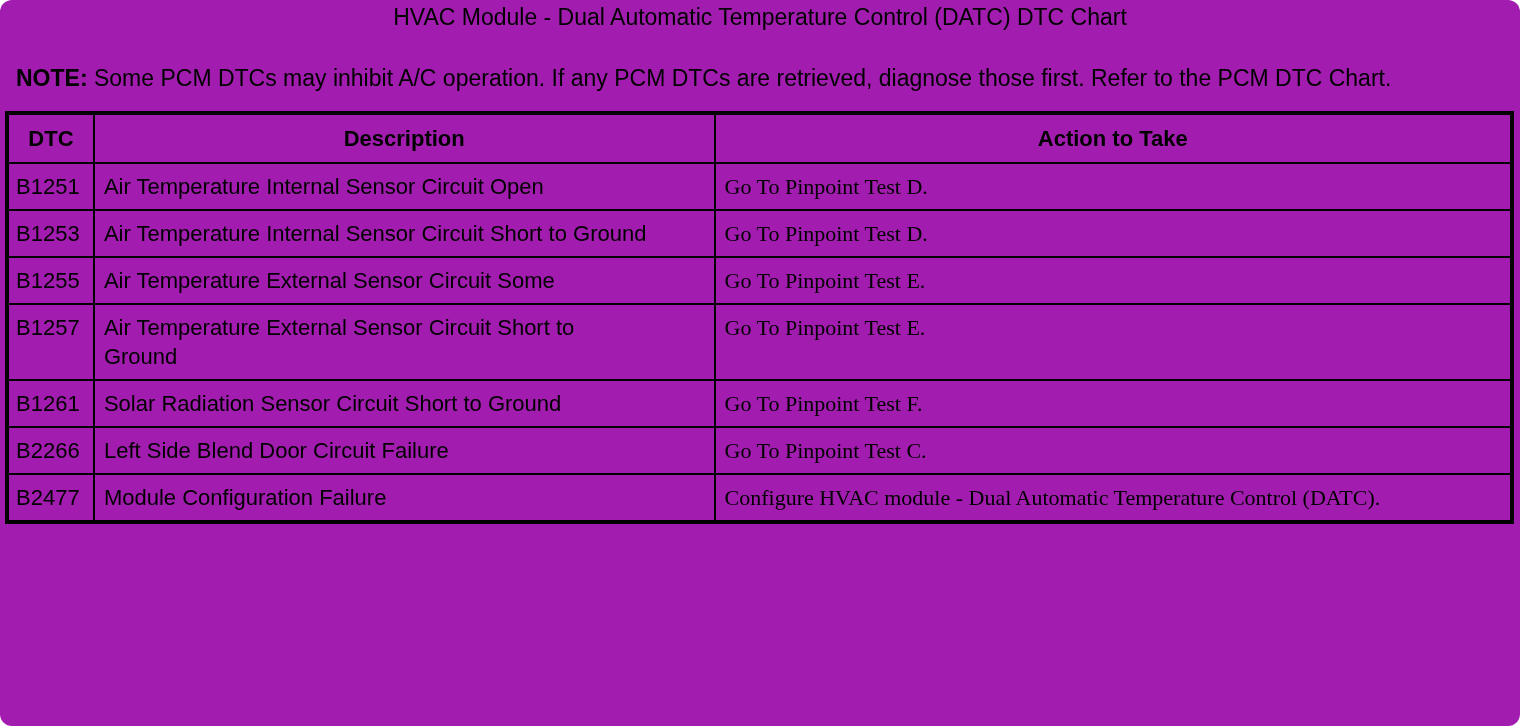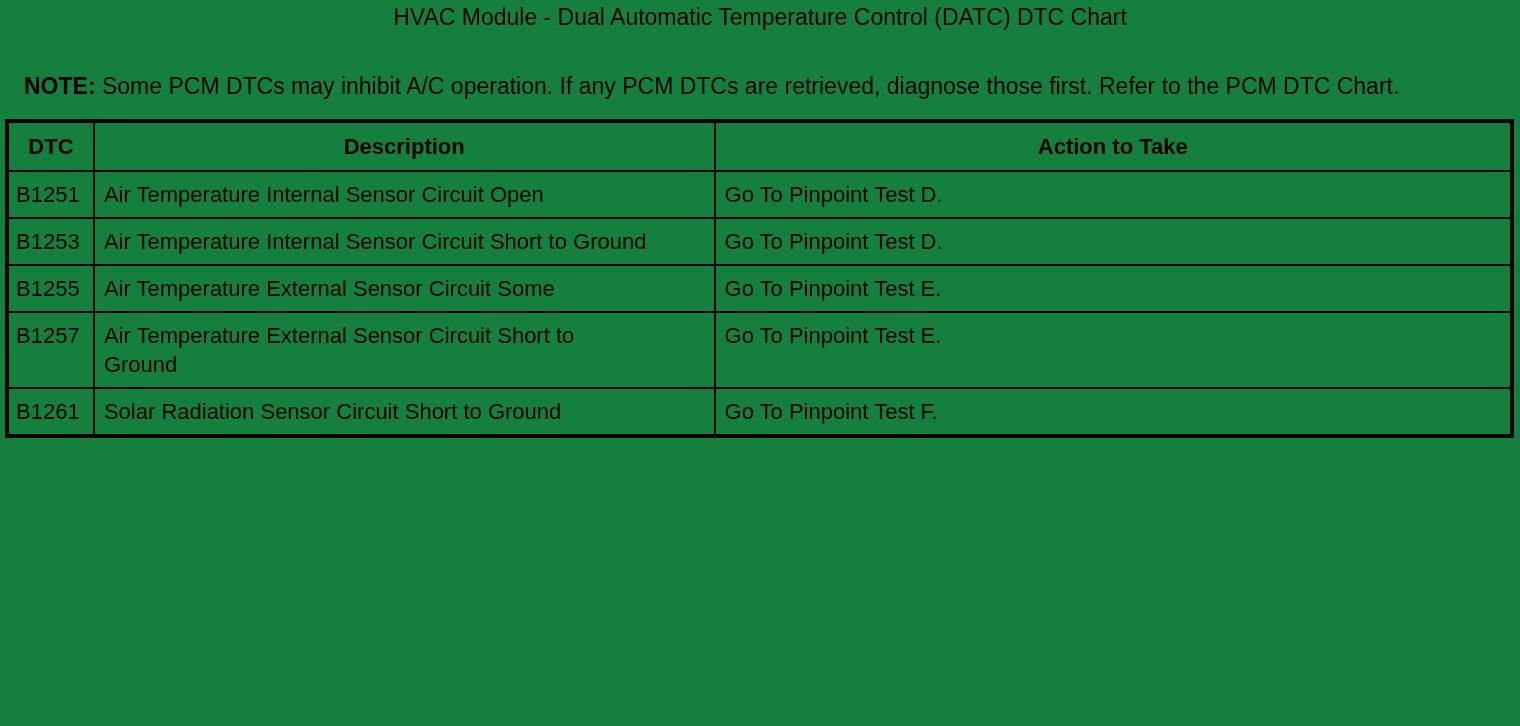--- a/index.html
+++ b/index.html
@@ -5,35 +5,36 @@
   html, body {
     margin: 0;
     padding: 0;
     background: #ffffff;
     color: #000000;
     font-family: "Liberation Sans", sans-serif;
   }
   .page {
     width: 1520px;
     height: 726px;
-    background: #15803d;
+    background: #a21caf;
     overflow: hidden;
     box-sizing: border-box;
+    border-radius: 12px;
   }
   .title {
     text-align: center;
     font-size: 23px;
     line-height: 26px;
     padding-top: 4px;
     font-weight: normal;
   }
   .note {
     font-size: 23px;
     line-height: 26px;
-    margin: 16px;
+    margin: 8px;
     padding: 27px 0 0 8px;
   }
   .note .note-label {
     font-weight: bold;
   }
   table.dtc-table {
     border-collapse: collapse;
     table-layout: fixed;
     margin: 20px 0 0 5px;
     width: 1509px;
@@ -60,20 +61,21 @@
   td.cell-dtc { padding-left: 7px; padding-right: 2px; }
   .wrap-desc {
     display: inline-block;
     max-width: 548px;
     vertical-align: top;
   }
   .wrap-action {
     display: inline-block;
     max-width: 695px;
     vertical-align: top;
+    font-family: Liberation Serif, serif;
   }
 </style>
 </head>
 <body>
 
 <div class="page">
 
   <div class="title">HVAC Module - Dual Automatic Temperature Control (DATC) DTC Chart</div>
 
   <p class="note"><span class="note-label">NOTE:</span><span> Some PCM DTCs may inhibit A/C operation. If any PCM DTCs are retrieved, diagnose those first. Refer to the PCM DTC Chart.</span></p>
@@ -137,18 +139,36 @@
       <td class="cell-dtc">B1261</td>
       <td class="cell-desc">
         <span class="wrap-desc">Solar Radiation Sensor Circuit Short to Ground</span>
       </td>
       <td class="cell-action">
         <span class="wrap-action">Go To Pinpoint Test F.</span>
       </td>
     </tr>
 
 
+    <tr>
+      <td class="cell-dtc">B2266</td>
+      <td class="cell-desc">
+        <span class="wrap-desc">Left Side Blend Door Circuit Failure</span>
+      </td>
+      <td class="cell-action">
+        <span class="wrap-action">Go To Pinpoint Test C.</span>
+      </td>
+    </tr>
 
 
+    <tr>
+      <td class="cell-dtc">B2477</td>
+      <td class="cell-desc">
+        <span class="wrap-desc">Module Configuration Failure</span>
+      </td>
+      <td class="cell-action">
+        <span class="wrap-action">Configure HVAC module - Dual Automatic Temperature Control (DATC).</span>
+      </td>
+    </tr>
   </tbody>
   </table>
 
 </div>
 
 </body></html>

